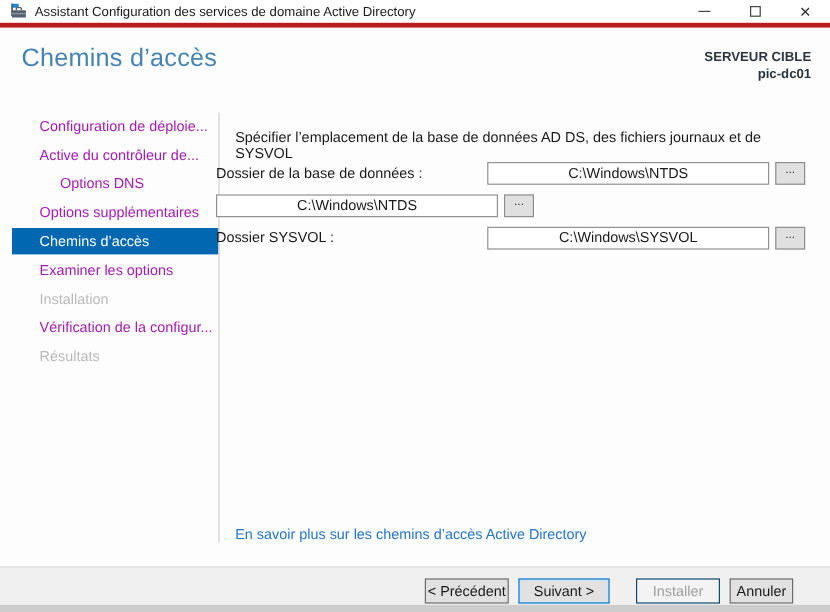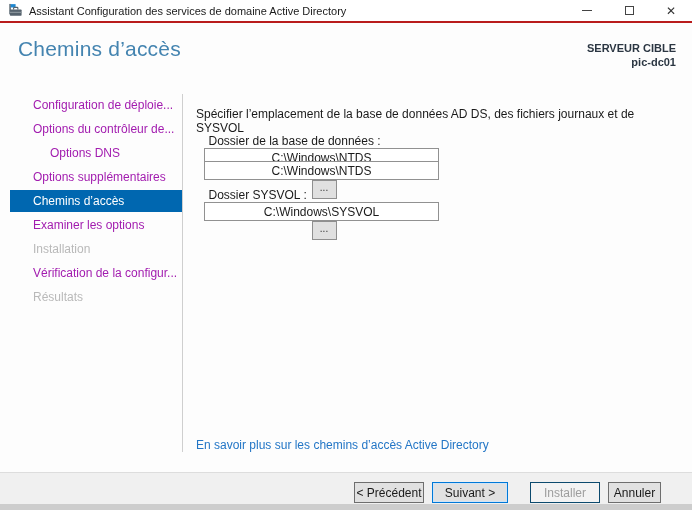--- a/index.html
+++ b/index.html
@@ -9,21 +9,21 @@
     background: #ffffff;
     position: relative;
     overflow: hidden;
     color: #1a1a1a;
   }
   .window { position: absolute; inset: 0; background: #fdfdfd; }
 
   
   .titlebar {
     position: absolute; top: 0; left: 0; right: 0; height: 23px;
-    background: #ffffff; border-bottom: 2px solid #b91c1c;
+    background: #ffffff; border-bottom: 4px solid #b91c1c;
     display: flex; align-items: center; padding-left: 8px;
   }
   .titlebar-icon { width: 15px; height: 15px; flex: none; }
   .titlebar-text { font-size: 11px; color: #1a1a1a; margin-left: 6px; white-space: nowrap; }
   .win-controls { margin-left: auto; display: flex; height: 100%; }
   .win-btn { width: 42px; height: 100%; display: flex; align-items: center; justify-content: center; color: #333; }
   .glyph-min { width: 10px; height: 1px; background: #444; display: block; }
   .glyph-max { width: 9px; height: 9px; border: 1px solid #444; display: block; background: transparent; }
   .glyph-close { font-size: 12px; line-height: 1; color: #333; }
 
@@ -48,21 +48,21 @@
   }
   .nav-item.indent { padding-left: 40px; }
   .nav-item.selected { background: #0067b0; color: #ffffff; }
   .nav-item.disabled { color: #b9b9b9; }
 
   
   .description {
     position: absolute; left: 196px; top: 107px; width: 480px;
     font-size: 12px; color: #1a1a1a;
   }
-  .field-row { position: absolute; left: 204px; height: 20px; display: flex; align-items: center; flex-direction: column; }
+  .field-row { position: absolute; left: 180px; height: 20px; display: flex; align-items: center; }
   .row-0 { top: 134px; } .row-1 { top: 161px; } .row-2 { top: 188px; }
   .field-label { width: 226px; font-size: 12px; color: #1a1a1a; flex: none; }
   .field-input {
     width: 235px; height: 19px; flex: none;
     border: 1px solid #919191; background: #ffffff;
     font-family: "Liberation Sans", sans-serif; font-size: 12px; color: #1a1a1a;
     padding: 0 4px; outline: none; text-align: center;
   }
   .browse-btn {
     width: 25px; height: 19px; margin-left: 5px; flex: none;
@@ -121,21 +121,21 @@
   </div>
 
   <div class="page-title">Chemins d’accès</div>
   <div class="server-info">
     <div class="label">SERVEUR CIBLE</div>
     <div class="name">pic-dc01</div>
   </div>
 
   <div class="sidebar">
     <div class="nav-item">Configuration de déploie...</div>
-    <div class="nav-item">Options du contrôleur de...</div>
+    <div class="nav-item">Active du contrôleur de...</div>
     <div class="nav-item indent">Options DNS</div>
     <div class="nav-item">Options supplémentaires</div>
     <div class="nav-item selected">Chemins d’accès</div>
     <div class="nav-item">Examiner les options</div>
     <div class="nav-item disabled">Installation</div>
     <div class="nav-item">Vérification de la configur...</div>
     <div class="nav-item disabled">Résultats</div>
   </div>
   <div class="sidebar-divider"></div>
 

